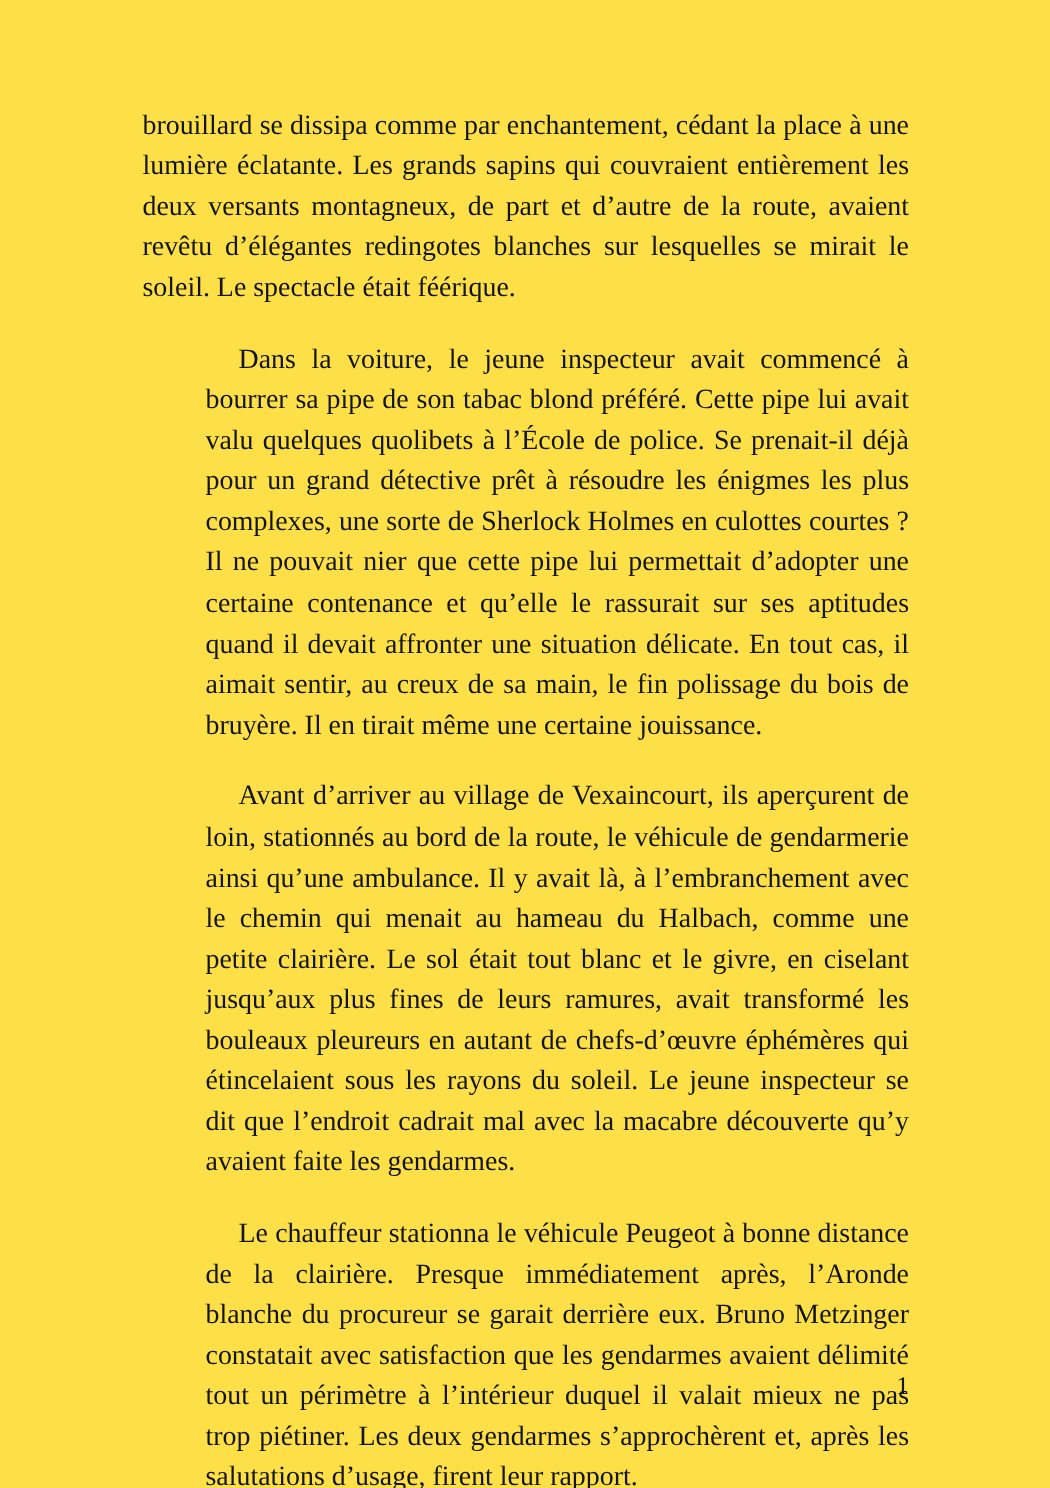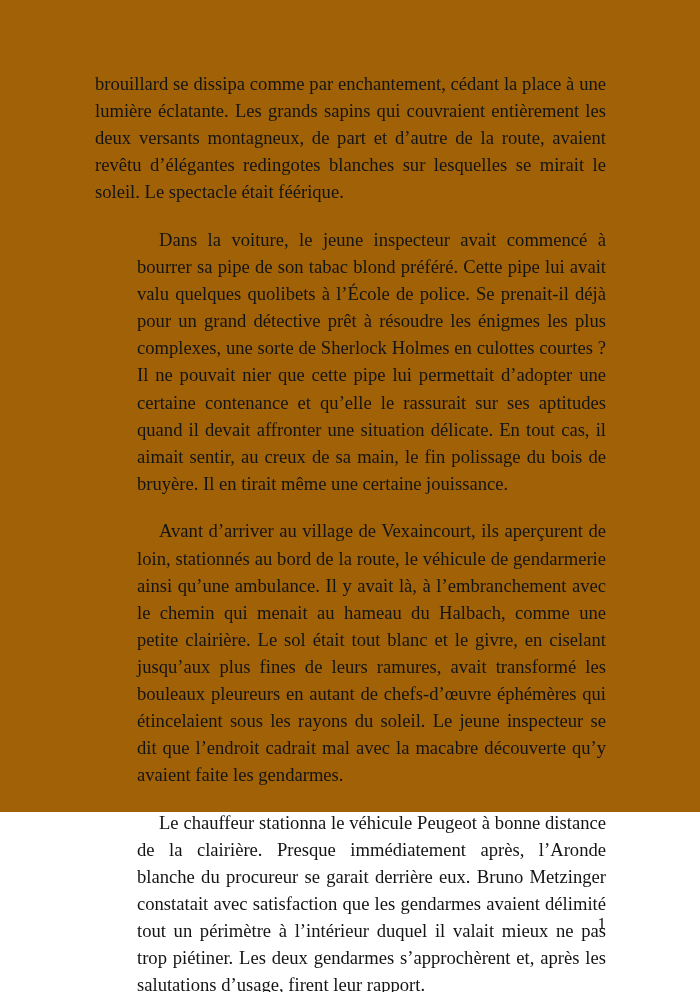--- a/index.html
+++ b/index.html
@@ -12,22 +12,22 @@
     height: 992px;
     position: relative;
     overflow: hidden;
     font-family: "Liberation Serif", "DejaVu Serif", serif;
     color: #141414;
   }
   .page {
     position: absolute;
     left: 0; top: 0;
     width: 700px;
-    height: 812px;
-    background: #a16207;
+    height: 992px;
+    background: #fde047;
   }
   .text-block {
     position: absolute;
     left: 95px;
     top: 70px;
     width: 511px;
   }
   .para {
     margin: 0 0 20.5px 0;
     font-size: 18.6px;

